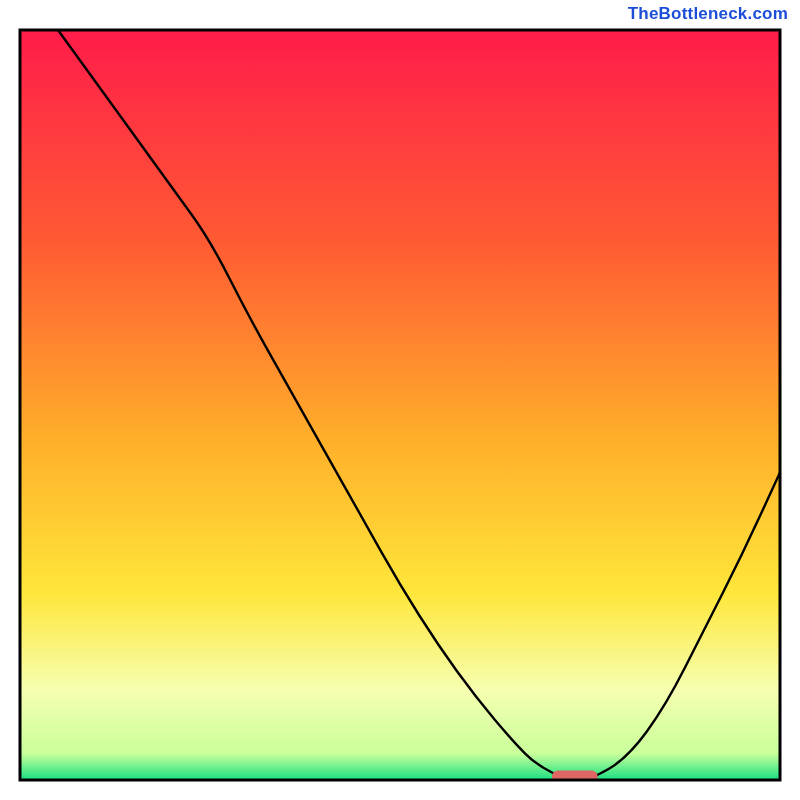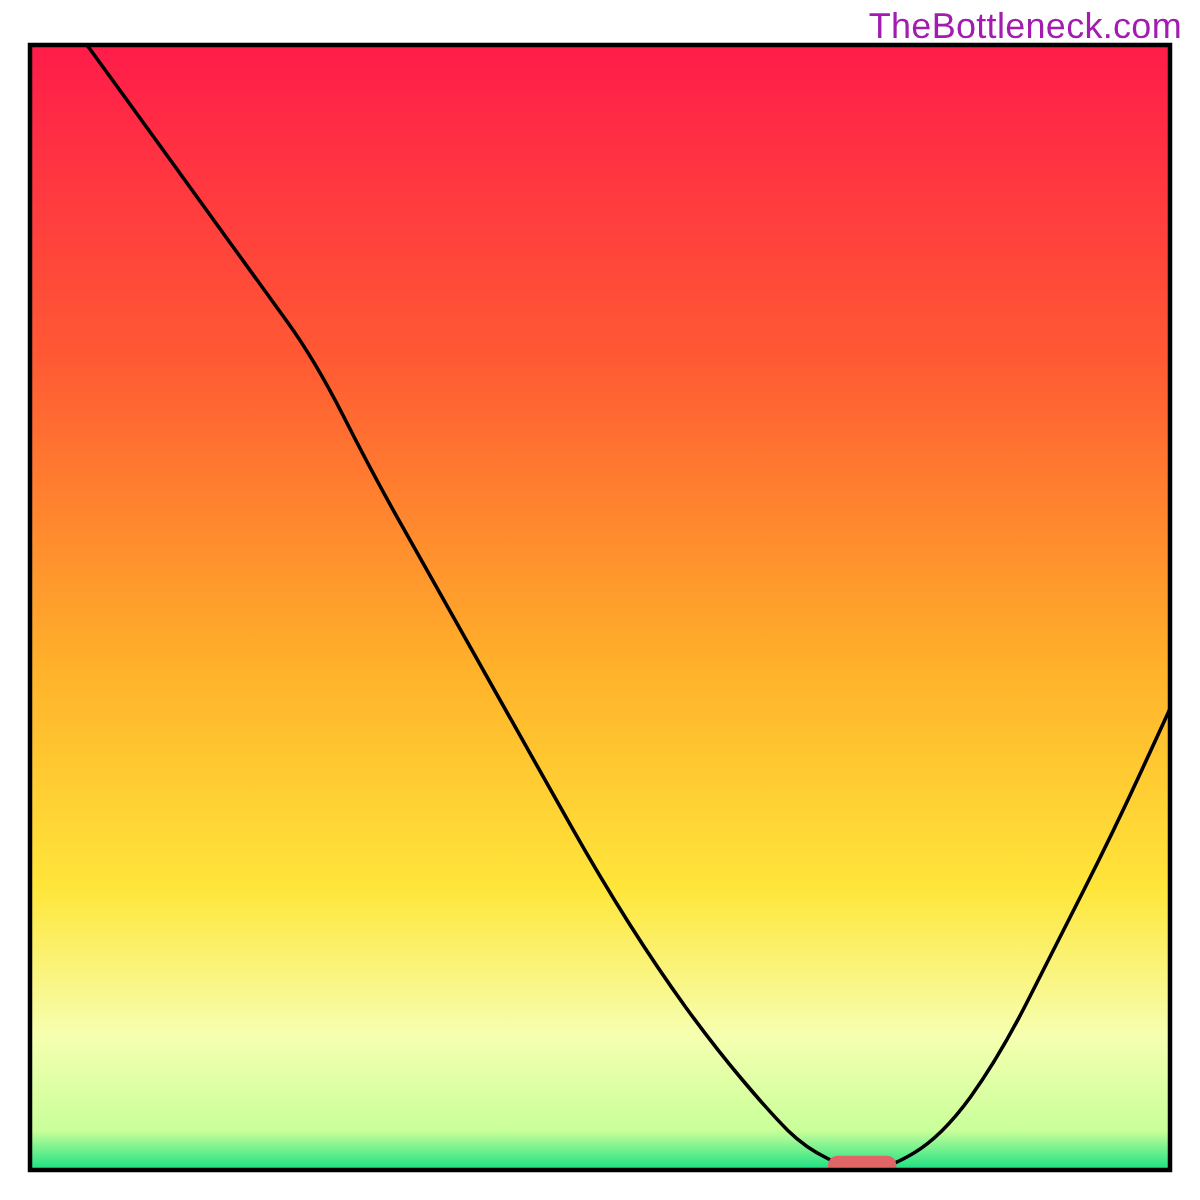--- a/index.html
+++ b/index.html
@@ -13,23 +13,23 @@
   }
   .chart-wrap {
     position: relative;
     width: 800px;
     height: 800px;
   }
   .watermark {
     position: absolute;
     top: 4px;
     right: 12px;
-    font-size: 24px;
-    font-weight: 400;
-    color: #a21caf;
+    font-size: 17px;
+    font-weight: 700;
+    color: #1d4ed8;
     letter-spacing: 0.2px;
     z-index: 5;
     user-select: none;
   }
   svg.plot {
     position: absolute;
     left: 0;
     top: 0;
     width: 800px;
     height: 800px;

